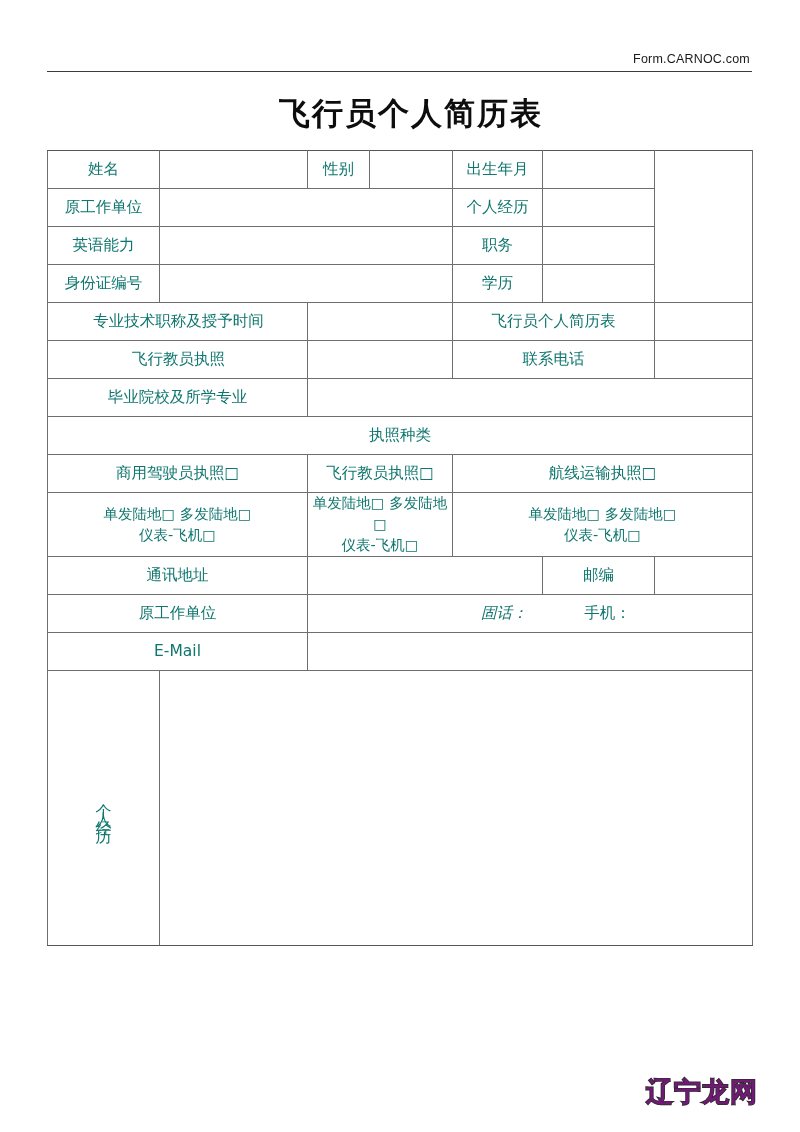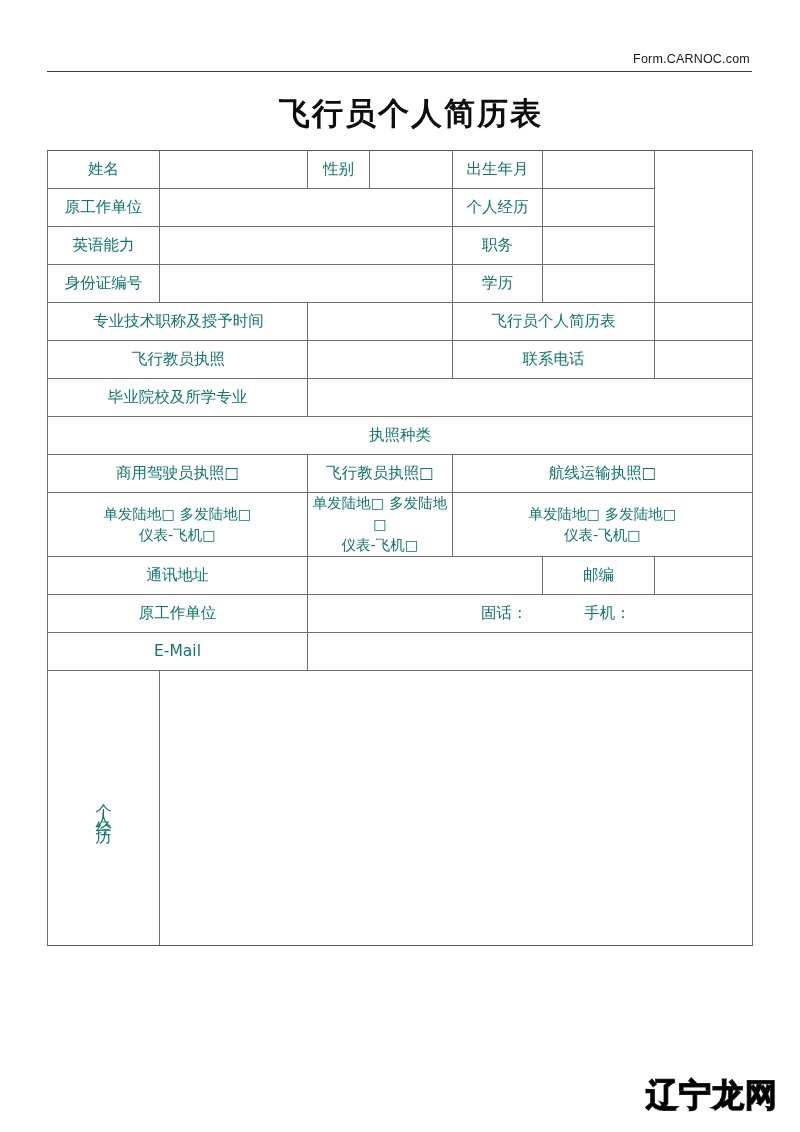--- a/index.html
+++ b/index.html
@@ -94,21 +94,21 @@
   .r-exp { height: 275px; }
 
   .lic-opts-text {
     font-size: 14.5px;
     line-height: 1.45;
   }
   .phone-cell {
     text-align: left;
     padding-left: 8px;
   }
-  .phone-cell .ph-fixed { display: inline-block; min-width: 150px; }
+  .phone-cell .ph-fixed { display: inline-block; min-width: 150px; font-style: italic; }
   .phone-cell .ph-mobile { display: inline-block; }
 
   .email-label {
     font-family: "Liberation Serif", "DejaVu Serif", serif;
     font-size: 16px;
   }
 
   
   .vert-label {
     writing-mode: vertical-rl;
@@ -124,24 +124,24 @@
     justify-content: center;
     height: 270px;
   }
 
   
   .watermark {
     position: absolute;
     left: 646px;
     top: 1074px;
     font-family: "DejaVu Sans", "Liberation Sans", sans-serif;
-    font-size: 32px;
+    font-size: 27px;
     font-weight: bold;
     letter-spacing: 1px;
-    color: #000000;
+    color: #701a75;
     -webkit-text-stroke: 1.4px #2b2b2b;
     paint-order: stroke fill;
     text-shadow: 0 0 0 #2b2b2b;
   }
 </style>
 </head>
 <body>
 
 <div class="page">
 

